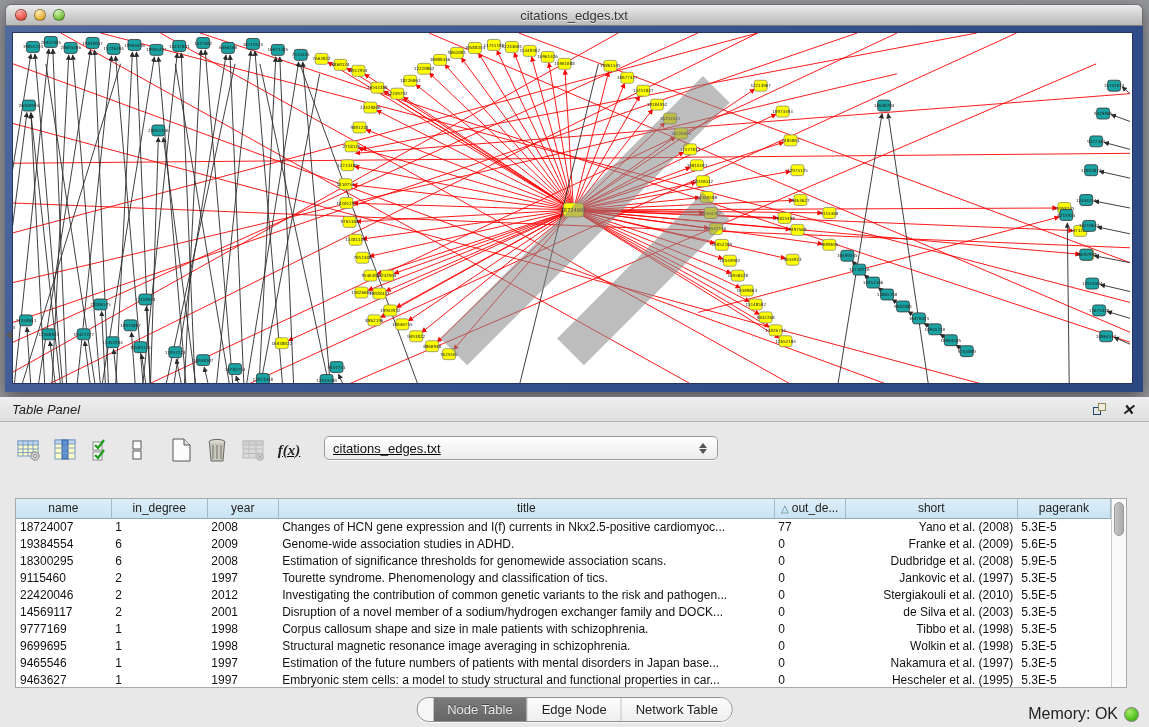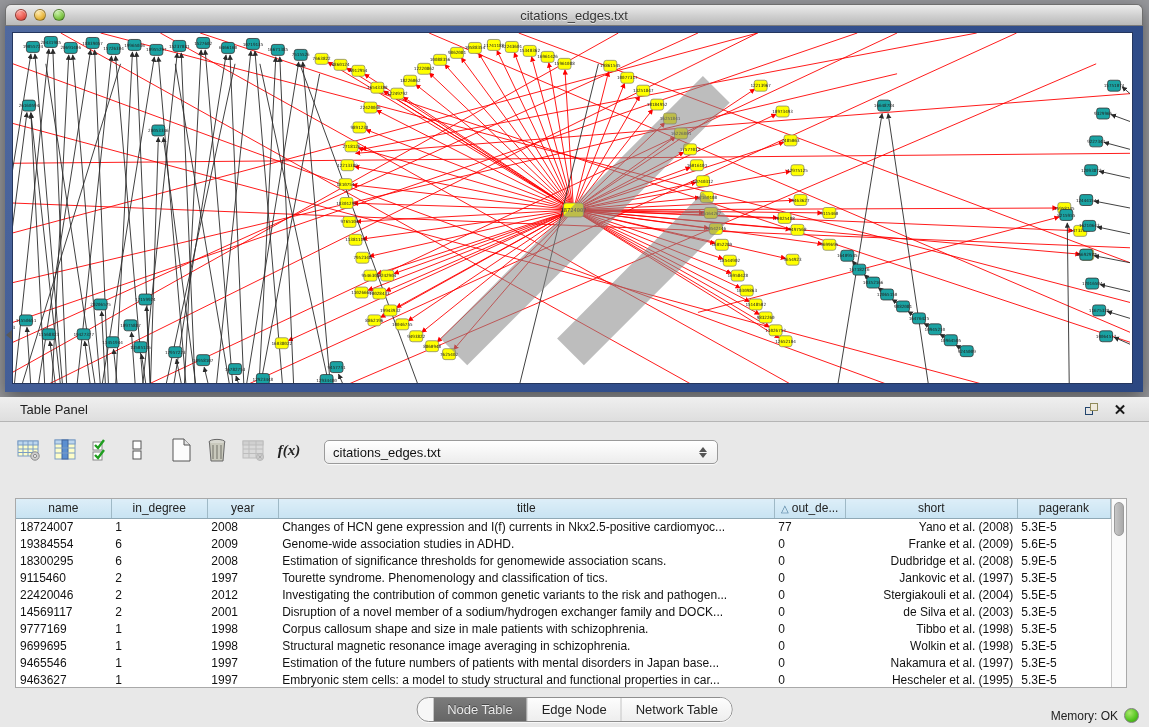--- a/index.html
+++ b/index.html
@@ -29,31 +29,31 @@
 
   
   .desk-arrow-left { position:absolute; left:1px; top:330px; width:0; height:0;
     border:5px solid transparent; border-right:6px solid #5a5a5a; }
   .splitter-arrow { position:absolute; left:573px; top:394px; width:0; height:0;
     border:4px solid transparent; border-bottom:5px solid #4a4a4a; }
 
   
   .table-panel { position:absolute; left:0; top:397px; width:1149px; height:330px; background:#e8e8e8; }
   .panel-header { height:25px; background:linear-gradient(#efefef,#dedede); border-bottom:1px solid #b5b5b5;
-    display:flex; align-items:center; padding:0 20px; }
+    display:flex; align-items:center; padding:0 12px;font-style:italic; }
   .panel-title { font-size:13px; color:#222; }
   .panel-header .spacer { flex:1; }
   .ph-icon { width:18px; height:16px; margin-left:10px; display:flex; align-items:center; justify-content:center;
     cursor:default; }
   .float-icon { position:relative; width:14px; height:13px; }
   .float-icon .sq1 { position:absolute; left:0; top:4px; width:8px; height:8px; border:1px solid #23456e; background:transparent; }
   .float-icon .sq2 { position:absolute; left:5px; top:0; width:8px; height:8px; border:1px solid #8f8a5a; background:#efeadc; }
   .close-x { font-size:15px; font-weight:bold; color:#1a1a1a; line-height:1; }
 
-  .toolbar { display:flex; align-items:flex-end; padding:14px 0 10px 14px; }
+  .toolbar { display:flex; align-items:flex-start; padding:14px 0 10px 14px;text-decoration:underline; }
   .tb-btn { width:30px; height:28px; margin-right:6px; display:flex; align-items:center; justify-content:center; }
   .tb-btn.disabled { opacity:.55; }
   .fx { font-size:15px; color:#222; font-style:italic; font-family:"Liberation Serif",serif; font-weight:bold; }
   .combo { margin-left:14px; width:394px; height:24px; border:1px solid #9a9a9a; border-radius:5px;
     background:linear-gradient(#ffffff,#ececec); display:flex; align-items:center; padding:0 8px;
     box-shadow:0 1px 1px rgba(255,255,255,.8), inset 0 1px 0 #fff; }
   .combo-value { flex:1; font-size:13px; color:#111; }
   .combo-steppers { display:flex; flex-direction:column; align-items:center; gap:1px; margin-right:2px; }
   .combo-steppers i { width:0; height:0; border:4px solid transparent; display:block; }
   .combo-steppers .up { border-bottom:5px solid #555; }
@@ -73,21 +73,21 @@
     background:linear-gradient(90deg,#c6c6c6,#a9a9a9); border:1px solid #9a9a9a; }
 
   .tab-bar { position:absolute; left:50%; top:300px; transform:translateX(-50%);
     display:flex; border:1px solid #8e8e8e; border-radius:12px; overflow:hidden;
     background:#f7f7f7; box-shadow:0 1px 0 rgba(255,255,255,.7);padding-left:16px; }
   .tab { padding:4px 14px; font-size:13px; color:#222; border-right:1px solid #b5b5b5; background:linear-gradient(#fdfdfd,#eee); }
   .tab:last-child { border-right:none; }
   .tab.active { background:linear-gradient(#7b7b7b,#666); color:#e9e9e9; text-shadow:0 -1px 0 rgba(0,0,0,.4); }
 
   .status { position:absolute; right:10px; bottom:4px; display:flex; align-items:center; gap:6px; }
-  .status-label { font-size:12px; color:#222; }
+  .status-label { font-size:16px; color:#222; }
   .mem-dot { width:15px; height:15px; border-radius:50%; border:1px solid #7d7d7d;
     background:radial-gradient(circle at 35% 30%, #a8e86a, #52c41e 60%, #3a9a12); }
 </style>
 </head>
 <body>
 
 <div class="net-window">
   <div class="titlebar">
     <div class="traffic">
       <span class="light red"></span>
@@ -907,21 +907,21 @@
             <td class="c-out_degree">0</td>
             <td class="c-short">Jankovic et al. (1997)</td>
             <td class="c-pagerank">5.3E-5</td>
           </tr>
           <tr>
             <td class="c-name">22420046</td>
             <td class="c-in_degree">2</td>
             <td class="c-year">2012</td>
             <td class="c-title">Investigating the contribution of common genetic variants to the risk and pathogen...</td>
             <td class="c-out_degree">0</td>
-            <td class="c-short">Stergiakouli et al. (2004)</td>
+            <td class="c-short">Stergiakouli et al. (2010)</td>
             <td class="c-pagerank">5.5E-5</td>
           </tr>
           <tr>
             <td class="c-name">14569117</td>
             <td class="c-in_degree">2</td>
             <td class="c-year">2001</td>
             <td class="c-title">Disruption of a novel member of a sodium/hydrogen exchanger family and DOCK...</td>
             <td class="c-out_degree">0</td>
             <td class="c-short">de Silva et al. (2003)</td>
             <td class="c-pagerank">5.3E-5</td>

